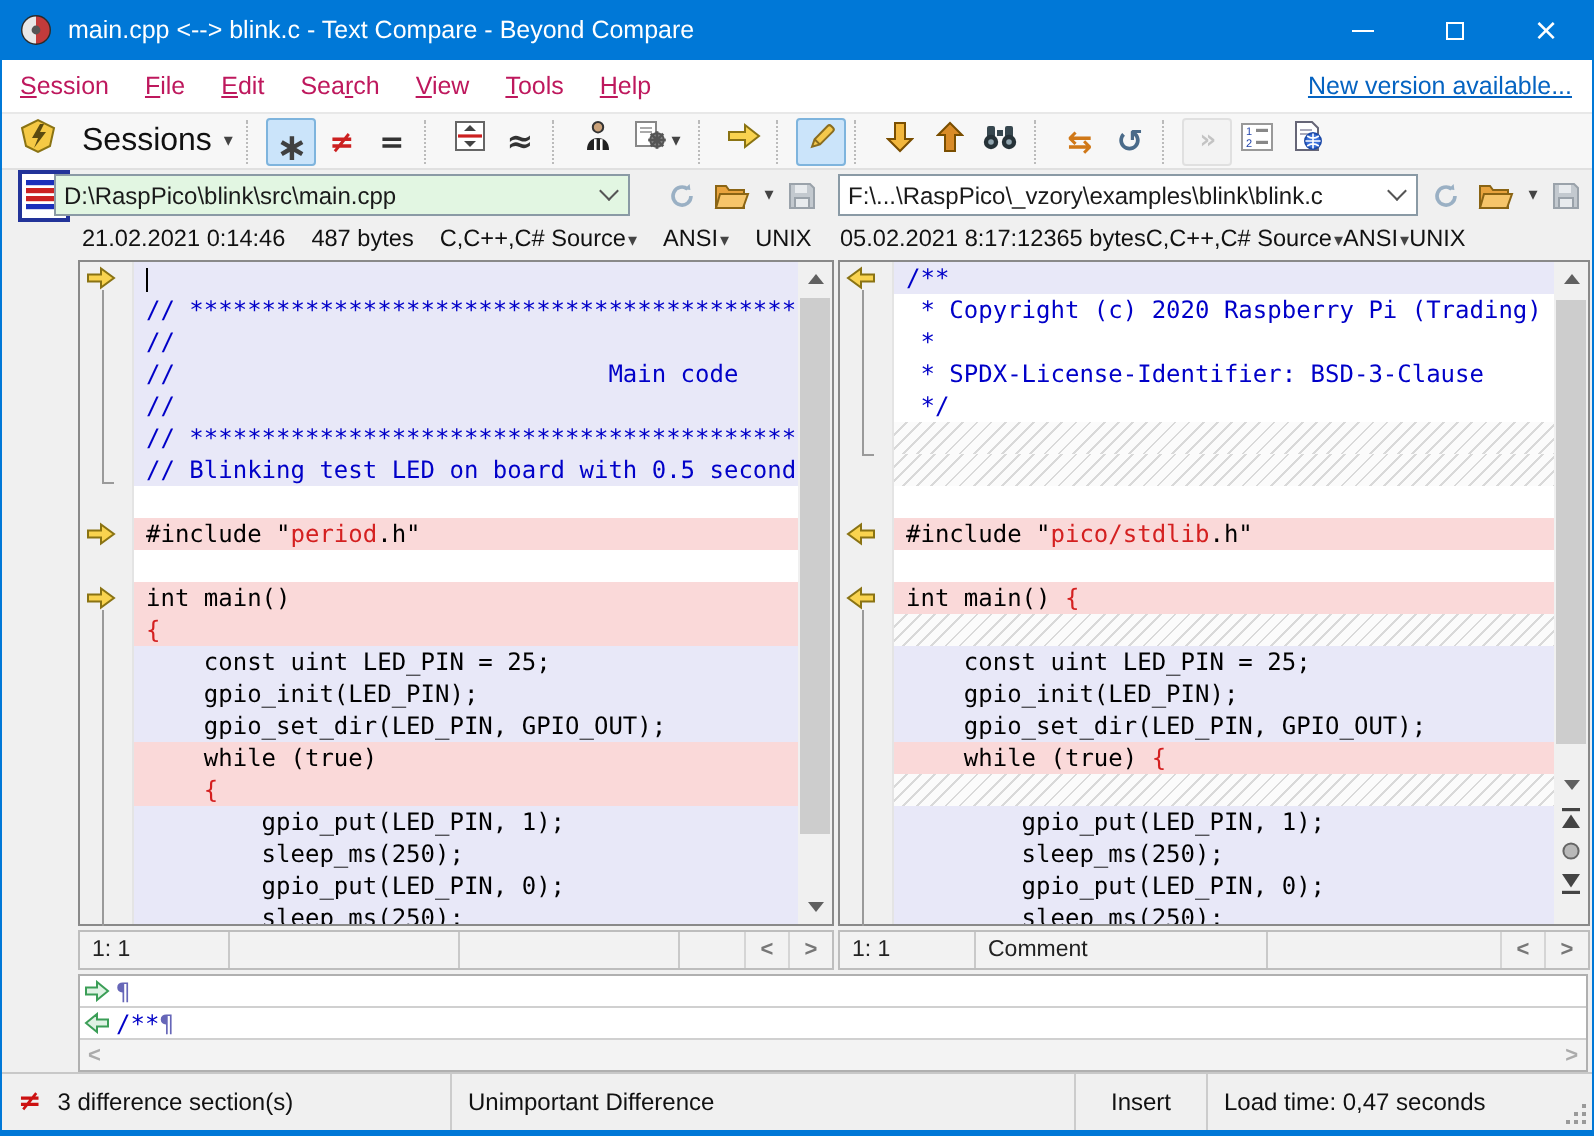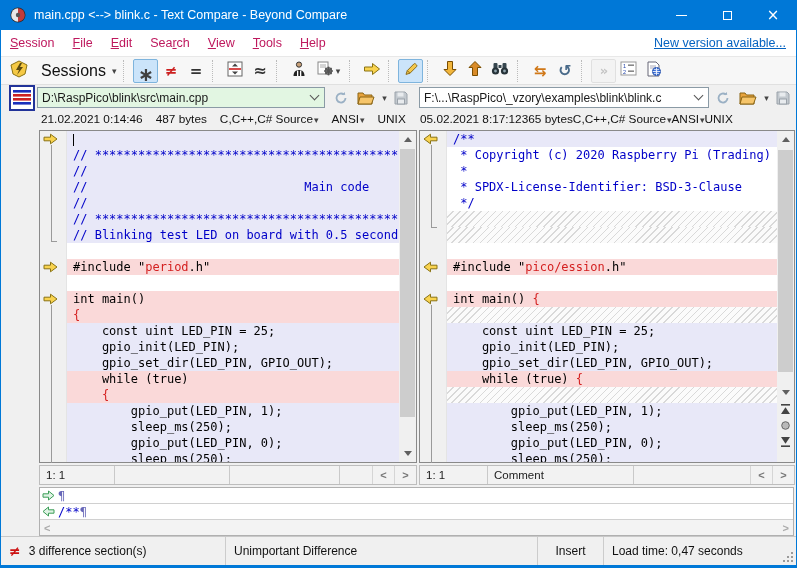--- a/index.html
+++ b/index.html
@@ -273,21 +273,21 @@
     <span class="view-icon">
       <svg width="28" height="26" viewBox="0 0 28 26">
           <rect x="2" y="1" width="24" height="24" fill="#fff" stroke="#223399" stroke-width="2"></rect>
           <rect x="5" y="5" width="18" height="2.6" fill="#1a2fbb"></rect>
           <rect x="5" y="9" width="18" height="2.6" fill="#cc2222"></rect>
           <rect x="5" y="13" width="18" height="2.6" fill="#cc2222"></rect>
           <rect x="5" y="17" width="18" height="2.6" fill="#1a2fbb"></rect>
         </svg>
     </span>
 
-    <div class="combo greenbg" style="left:36px;width:288px;">
+    <div class="combo greenbg" style="left:26px;width:288px;">
       <span class="path">D:\RaspPico\blink\src\main.cpp</span>
       <span class="chev"></span>
     </div>
     <div class="mini-btn" style="left:330px;width:20px;">
       <svg width="14" height="14" viewBox="0 0 14 14">
           <path d="M11.5 7 a4.5 4.5 0 1 1 -1.7-3.5" fill="none" stroke="#9ab0c4" stroke-width="1.8"></path>
           <path d="M10.8 1 l.4 3 -3-.4 z" fill="#9ab0c4"></path>
         </svg>
     </div>
     <div class="mini-btn" style="left:353px;width:24px;">
@@ -467,21 +467,21 @@
         </div>
       <div class="code" id="codeR">
           <div class="line bg-lav"><span class="seg-comment">/**</span></div>
           <div class="line bg-white"><span class="seg-comment"> * Copyright (c) 2020 Raspberry Pi (Trading) Ltd.</span></div>
           <div class="line bg-white"><span class="seg-comment"> *</span></div>
           <div class="line bg-white"><span class="seg-comment"> * SPDX-License-Identifier: BSD-3-Clause</span></div>
           <div class="line bg-white"><span class="seg-comment"> */</span></div>
           <div class="line bg-hatch"></div>
           <div class="line bg-hatch"></div>
           <div class="line bg-white"></div>
-          <div class="line bg-pink"><span class="seg-code">#include "</span><span class="seg-diff">pico/ession</span><span class="seg-code">.h"</span></div>
+          <div class="line bg-pink"><span class="seg-code">#include "</span><span class="seg-diff">pico/stdlib</span><span class="seg-code">.h"</span></div>
           <div class="line bg-white"></div>
           <div class="line bg-pink"><span class="seg-code">int main() </span><span class="seg-diff">{</span></div>
           <div class="line bg-hatch"></div>
           <div class="line bg-lav"><span class="seg-code">    const uint LED_PIN = 25;</span></div>
           <div class="line bg-lav"><span class="seg-code">    gpio_init(LED_PIN);</span></div>
           <div class="line bg-lav"><span class="seg-code">    gpio_set_dir(LED_PIN, GPIO_OUT);</span></div>
           <div class="line bg-pink"><span class="seg-code">    while (true) </span><span class="seg-diff">{</span></div>
           <div class="line bg-hatch"></div>
           <div class="line bg-lav"><span class="seg-code">        gpio_put(LED_PIN, 1);</span></div>
           <div class="line bg-lav"><span class="seg-code">        sleep_ms(250);</span></div>

